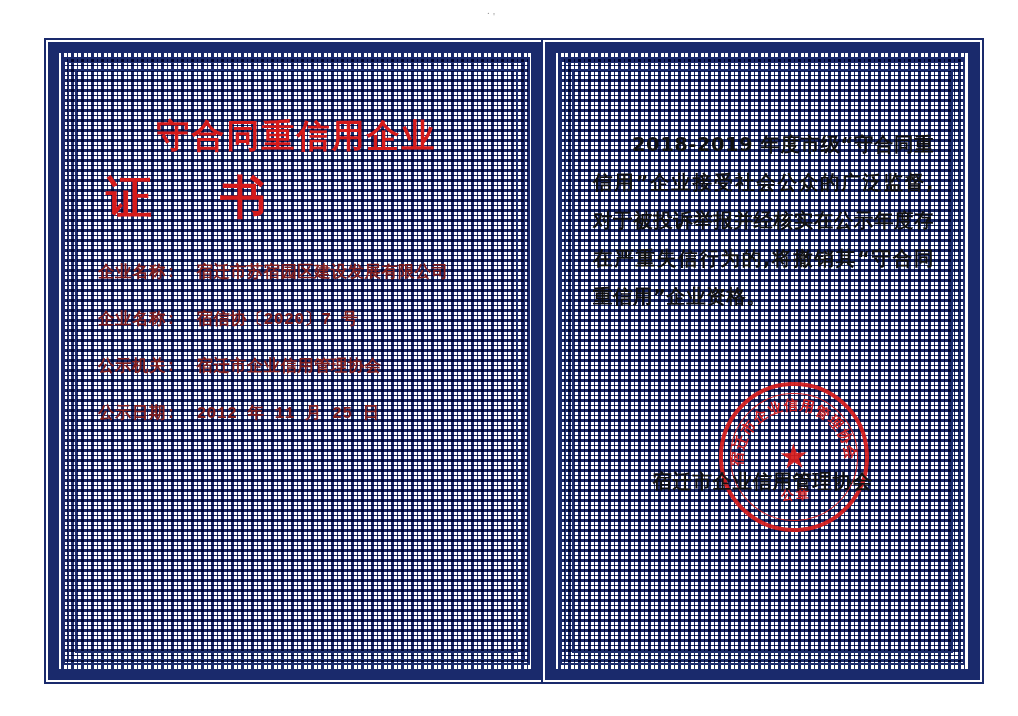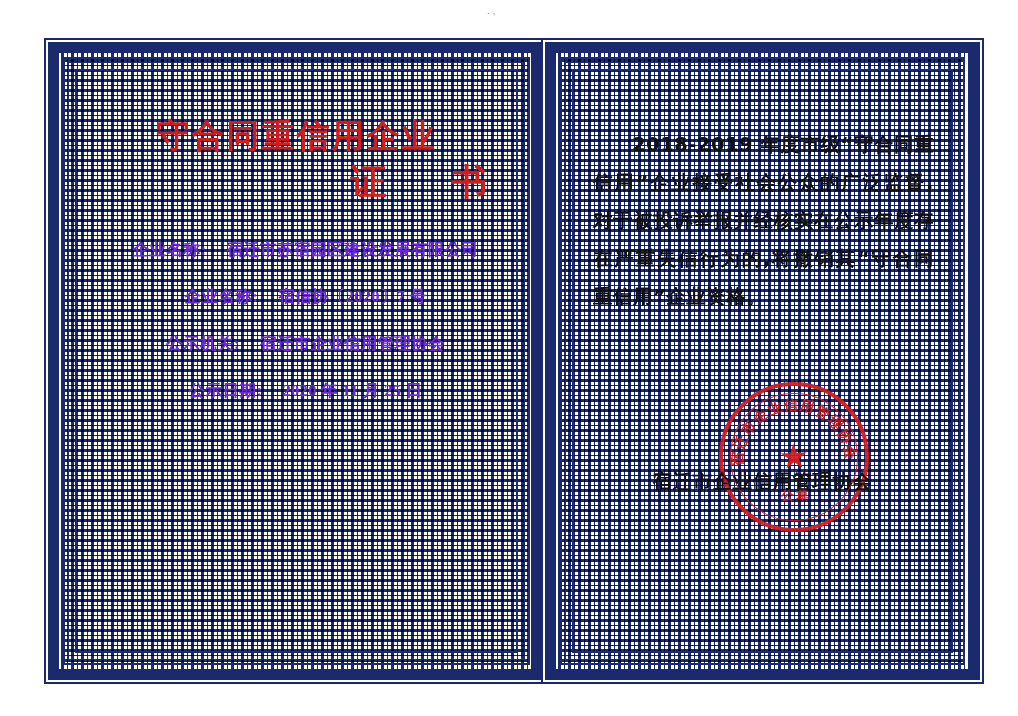--- a/index.html
+++ b/index.html
@@ -102,44 +102,43 @@
     margin-top: 42px;
     text-align: center;
     color: #d51a1a;
     font-family: "DejaVu Sans", sans-serif;
     font-weight: bold;
     font-size: 33px;
     letter-spacing: 2px;
     line-height: 1.2;
   }
   .cert-subtitle {
-    margin-top: 4px;
-    text-align: right;
+    margin-top: 14px;
+    text-align: left;
     color: #d51a1a;
     font-family: "DejaVu Sans", sans-serif;
     font-weight: bold;
-    font-size: 36px;
+    font-size: 46px;
     letter-spacing: 26px;
     text-indent: 26px;
     line-height: 1.2;
   }
 
   .field-list {
     margin-top: 36px;
     padding-left: 18px;
   }
   .field-row {
     display: flex;
     align-items: baseline;
     margin-bottom: 25px;
     font-size: 16.5px;
-    color: #6d28d9;
-    font-family: Liberation Serif, serif;
-    font-weight: bold;
-    justify-content: center;
+    color: #7f1d1d;
+    font-family: Liberation Mono, monospace;
+    font-weight: bold;
   }
   .field-label {
     white-space: nowrap;
     letter-spacing: 0.5px;
   }
   .field-label.tight {
     letter-spacing: -1.2px;
     font-size: 15px;
   }
   .field-value {
@@ -275,21 +274,21 @@
         <div class="field-row">
           <span class="field-label">企业名称:</span>
           <span class="field-value">宿信协〔2020〕7 号</span>
         </div>
         <div class="field-row">
           <span class="field-label">公示机关:</span>
           <span class="field-value">宿迁市企业信用管理协会</span>
         </div>
         <div class="field-row">
           <span class="field-label">公示日期:</span>
-          <span class="field-value">2020 年 11 月 25 日</span>
+          <span class="field-value">2012 年 11 月 25 日</span>
         </div>
       </div>
     </div>
   </div>
 
   <div class="panel panel-right">
     <div class="border-ring ring-outer"></div>
     <div class="border-ring ring-pattern">
       <div class="border-ring ring-pattern-inner"></div>
     </div>

